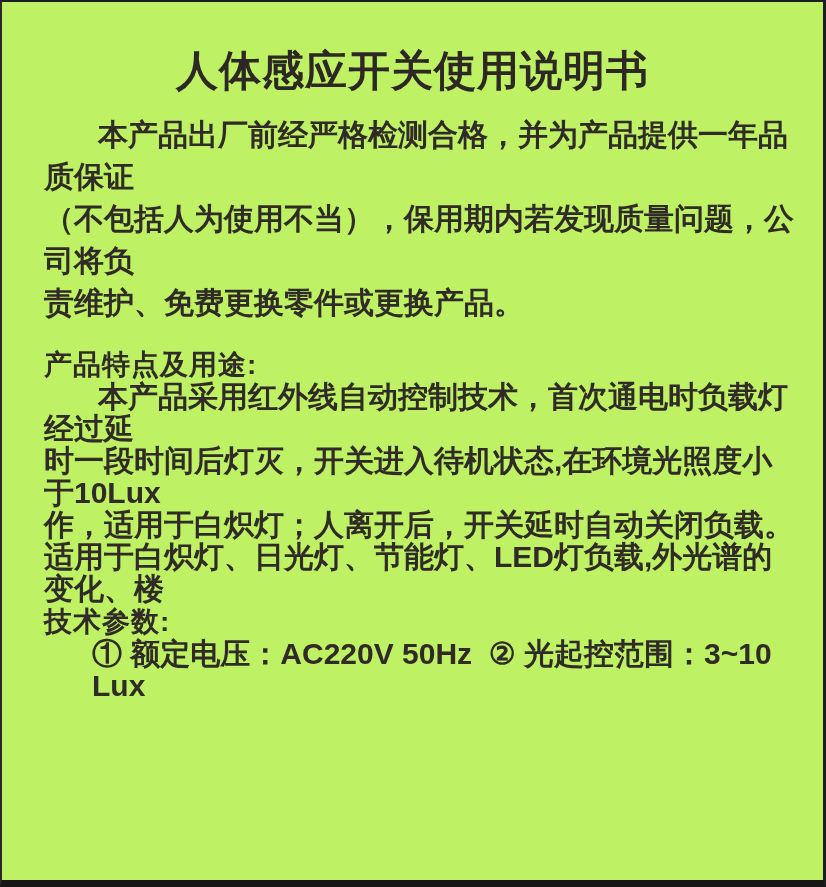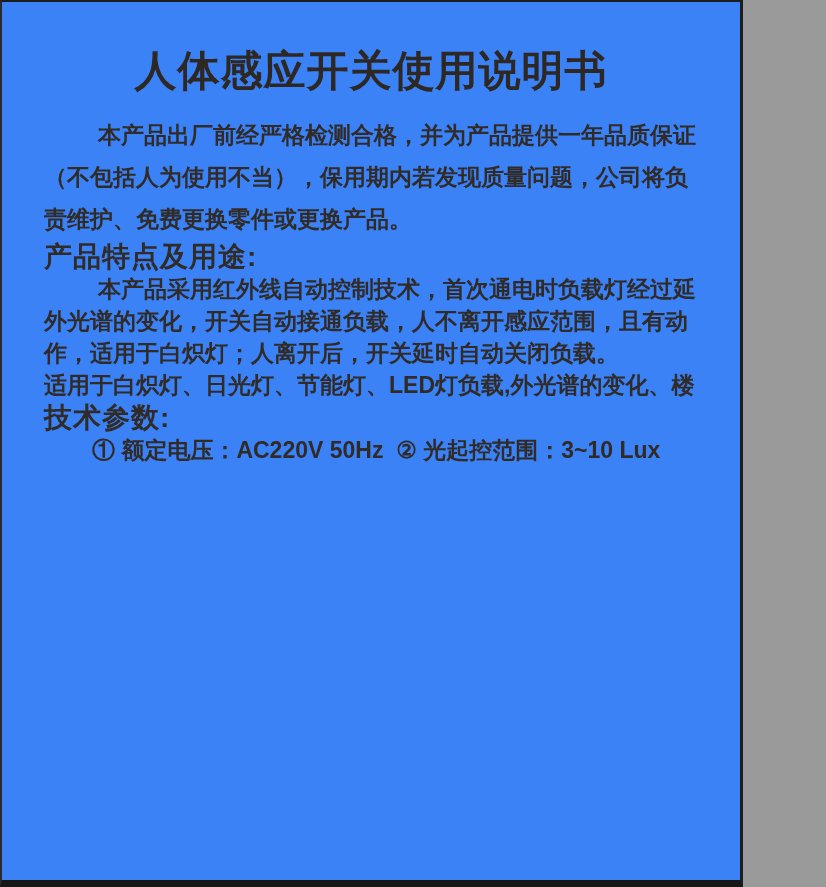--- a/index.html
+++ b/index.html
@@ -2,24 +2,24 @@
 <html><head>
 <meta charset="utf-8">
 <style>
   html, body { margin: 0; padding: 0; }
   body {
     font-family: "Liberation Sans", sans-serif;
     background: #9a9a9a;
   }
   .page {
     position: relative;
-    width: 743px;
+    width: 826px;
     height: 887px;
     box-sizing: border-box;
-    background: #3b82f6;
+    background: #bef264;
     color: #312b27;
     font-weight: bold;
     overflow: hidden;
     border-top: 2px solid #1d1d1d;
     border-left: 2px solid #2a2a2a;
     border-right: 3px solid #1d1d1d;
     border-bottom: 7px solid #161616;
   }
   .title {
     margin: 0;
@@ -29,54 +29,54 @@
     text-align: center;
     letter-spacing: 1px;
     color: #2e2824;
   }
   .body-col {
     padding: 0 24px 0 42px;
   }
   .para { margin: 0; }
   .line {
     white-space: pre-wrap;
-    font-size: 23px;
+    font-size: 30px;
   }
   .warranty { margin-top: 22px; }
   .warranty .line { line-height: 42px; }
   .flow .line { line-height: 32px; }
   .indent { text-indent: 54px; }
   .heading {
     margin: 0;
     font-size: 28px;
     line-height: 33px;
     letter-spacing: 1px;
   }
-  .features-heading { margin-top: 0; }
+  .features-heading { margin-top: 24px; }
   .spec-line { padding-left: 48px; }
 </style>
 </head>
 <body>
 
 <div class="page">
 
   <h1 class="title">人体感应开关使用说明书</h1>
 
   <div class="body-col">
 
     <div class="para warranty">
       <div class="line indent">本产品出厂前经严格检测合格，并为产品提供一年品质保证</div>
       <div class="line">（不包括人为使用不当），保用期内若发现质量问题，公司将负</div>
       <div class="line">责维护、免费更换零件或更换产品。</div>
     </div>
 
     <h2 class="heading features-heading">产品特点及用途:</h2>
     <div class="para flow">
       <div class="line indent">本产品采用红外线自动控制技术，首次通电时负载灯经过延</div>
-      <div class="line">外光谱的变化，开关自动接通负载，人不离开感应范围，且有动</div>
+      <div class="line">时一段时间后灯灭，开关进入待机状态,在环境光照度小于10Lux</div>
       <div class="line">作，适用于白炽灯；人离开后，开关延时自动关闭负载。</div>
       <div class="line">适用于白炽灯、日光灯、节能灯、LED灯负载,外光谱的变化、楼</div>
     </div>
 
     <h2 class="heading">技术参数:</h2>
     <div class="para flow">
       <div class="line spec-line">① 额定电压：AC220V 50Hz  ② 光起控范围：3~10 Lux</div>
 
     </div>
 

